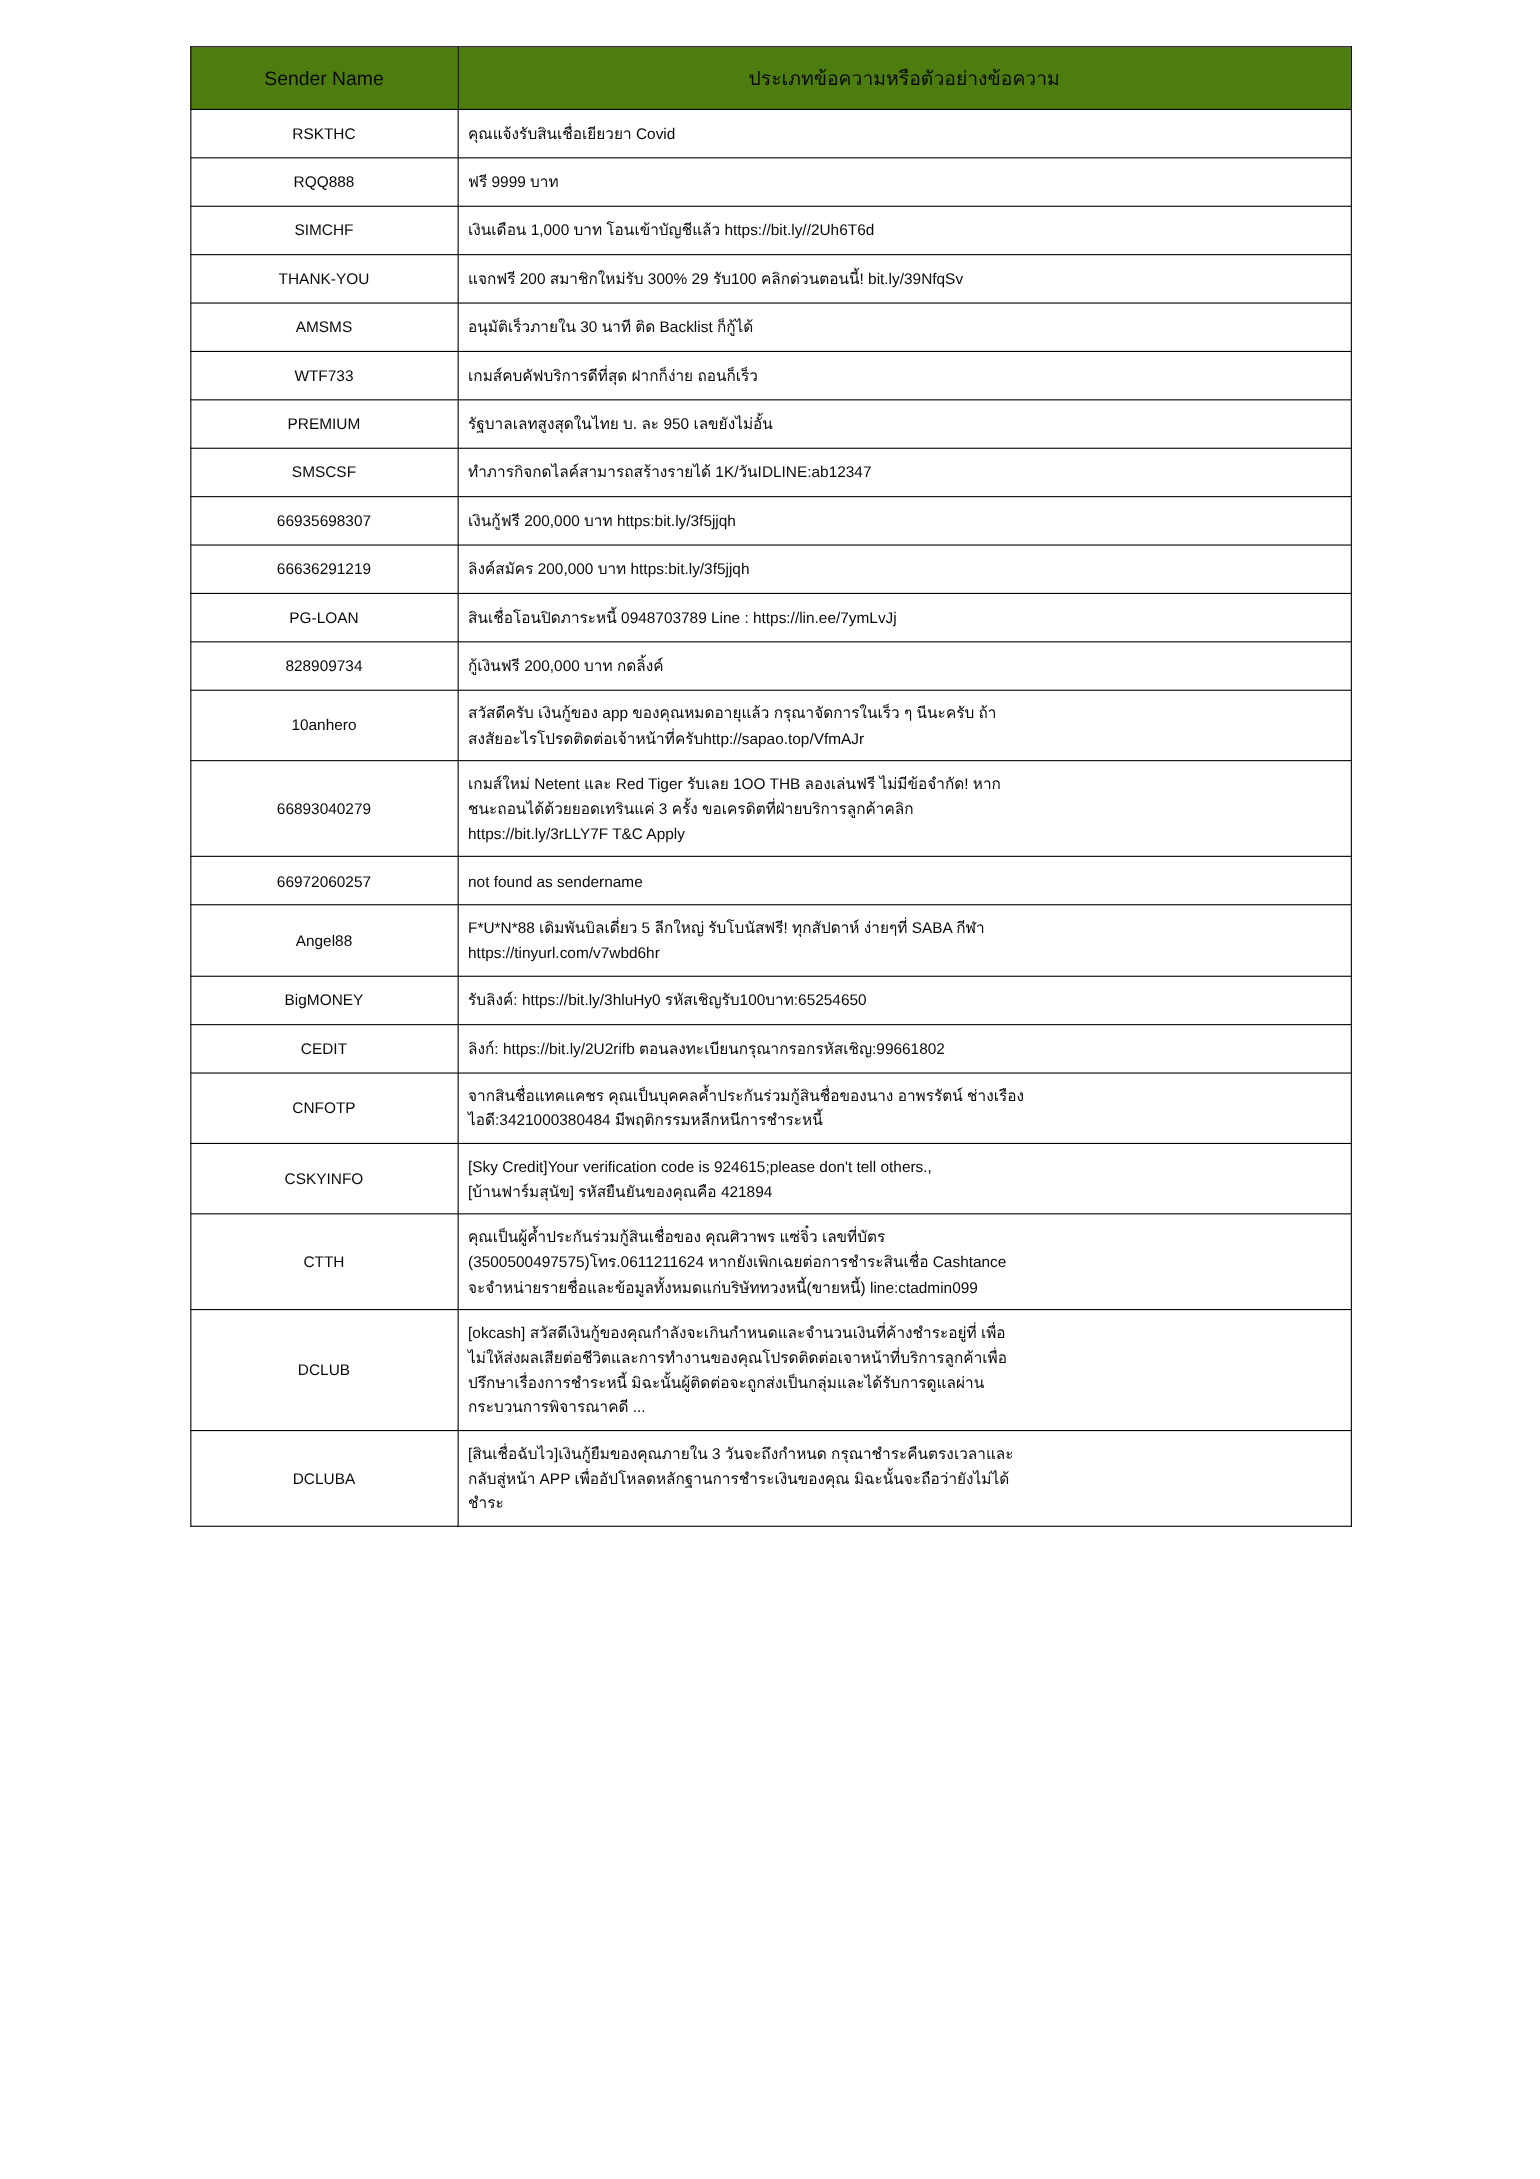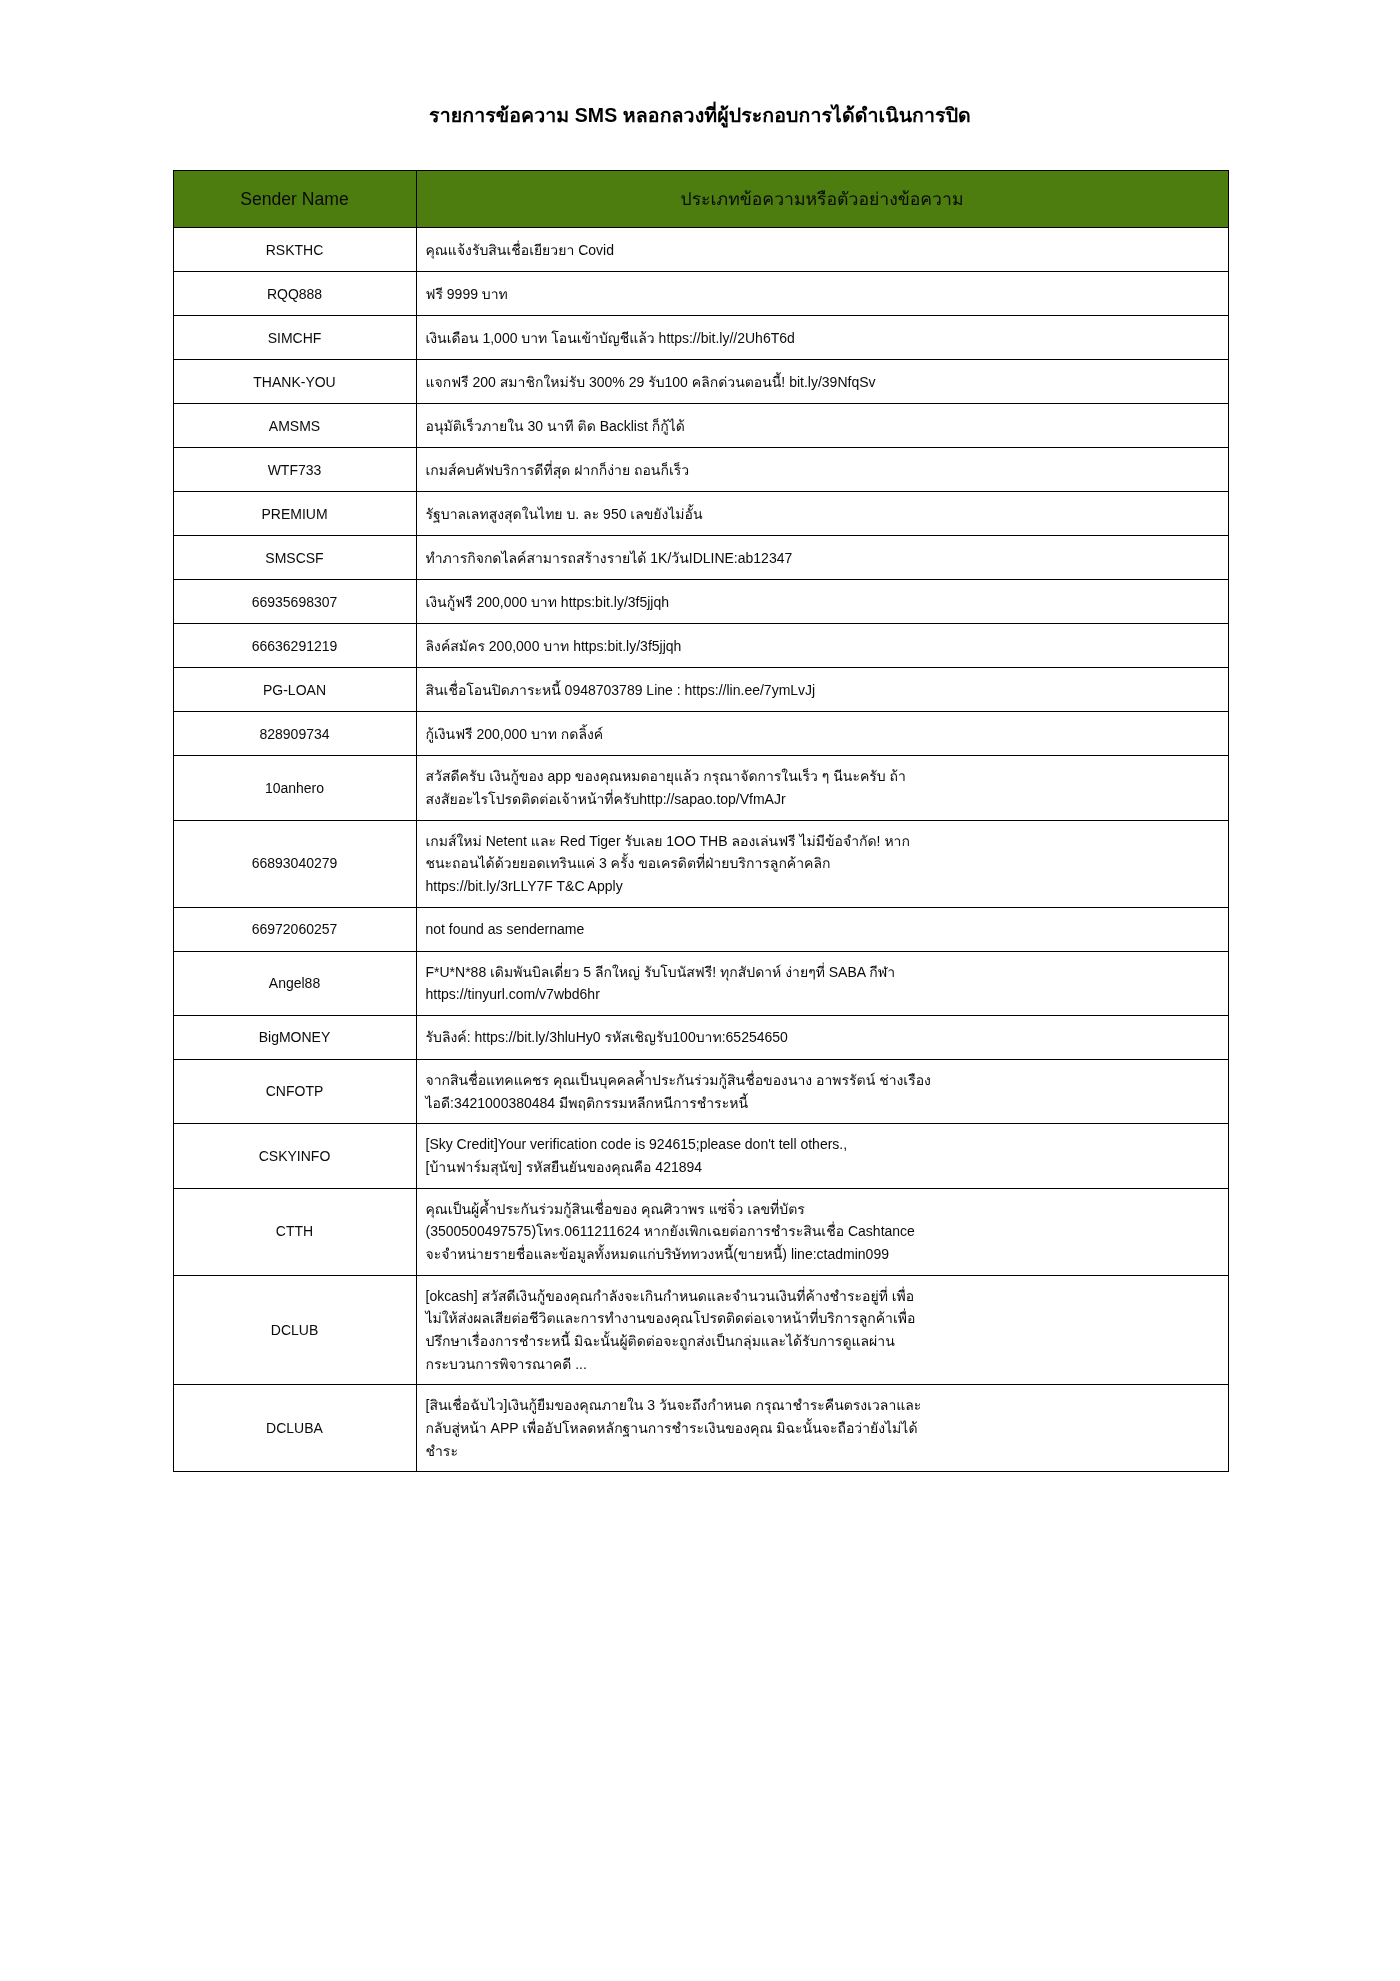--- a/index.html
+++ b/index.html
@@ -79,21 +79,20 @@
   }
   table.sms-table tbody td.msg .line + .line {
     margin-top: 0;
   }
 </style>
 </head>
 <body>
 
 <div class="page">
 
-  <div class="doc-title">รายการข้อความ SMS หลอกลวงที่ผู้ประกอบการได้ดำเนินการปิด</div>
 
   <div class="table-wrap">
     <table class="sms-table">
       <colgroup>
         <col class="c-sender">
         <col class="c-msg">
       </colgroup>
       <thead>
         <tr>
           <th>Sender Name</th>
@@ -201,20 +200,26 @@
               <span class="line">https://tinyurl.com/v7wbd6hr</span>
             </td>
           </tr>
           <tr>
             <td class="sender">BigMONEY</td>
             <td class="msg">
               <span class="line">รับลิงค์: https://bit.ly/3hluHy0 รหัสเชิญรับ100บาท:65254650</span>
             </td>
           </tr>
           <tr>
+            <td class="sender">CEDIT</td>
+            <td class="msg">
+              <span class="line">ลิงก์: https://bit.ly/2U2rifb ตอนลงทะเบียนกรุณากรอกรหัสเชิญ:99661802</span>
+            </td>
+          </tr>
+          <tr>
             <td class="sender">CNFOTP</td>
             <td class="msg">
               <span class="line">จากสินชื่อแทคแคชร คุณเป็นบุคคลค้ำประกันร่วมกู้สินชื่อของนาง อาพรรัตน์ ช่างเรือง</span>
               <span class="line">ไอดี:3421000380484 มีพฤติกรรมหลีกหนีการชำระหนี้</span>
             </td>
           </tr>
           <tr>
             <td class="sender">CSKYINFO</td>
             <td class="msg">
               <span class="line"> [Sky Credit]Your verification code is 924615;please don't tell others.,</span>

